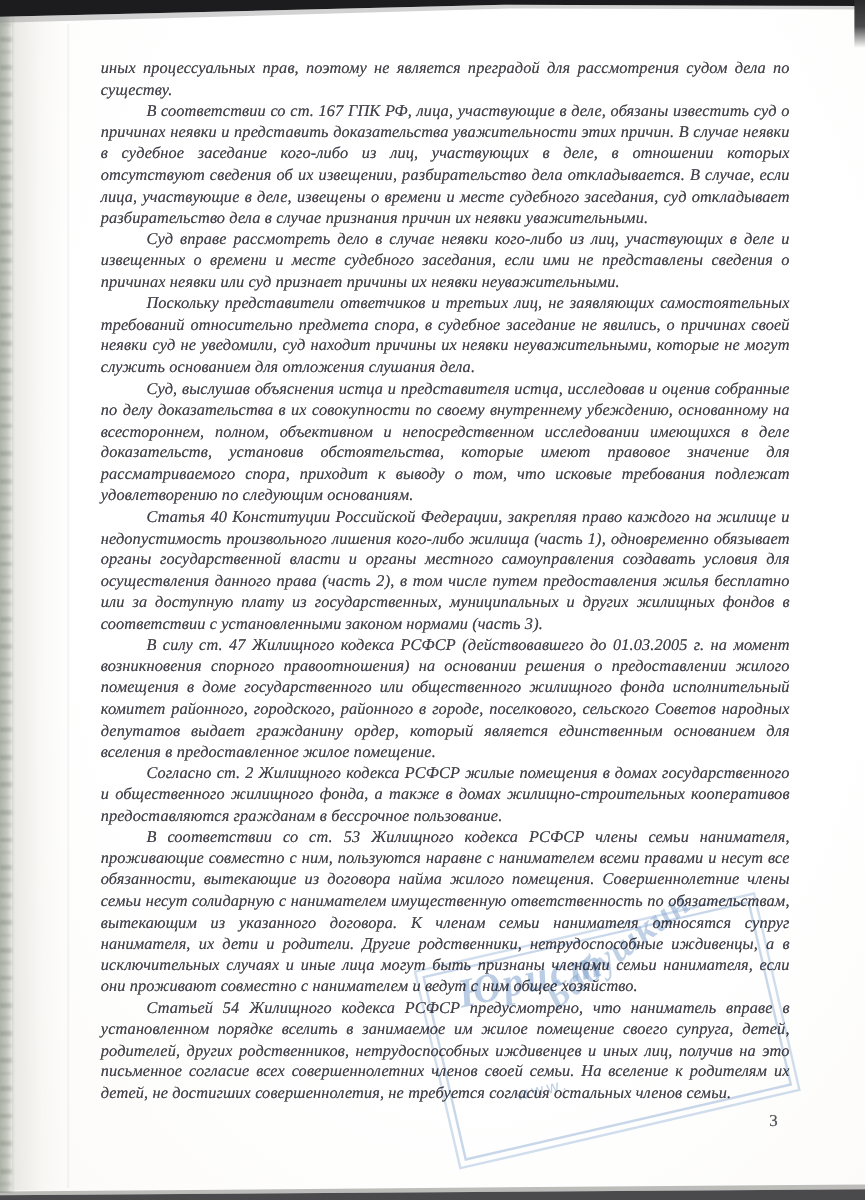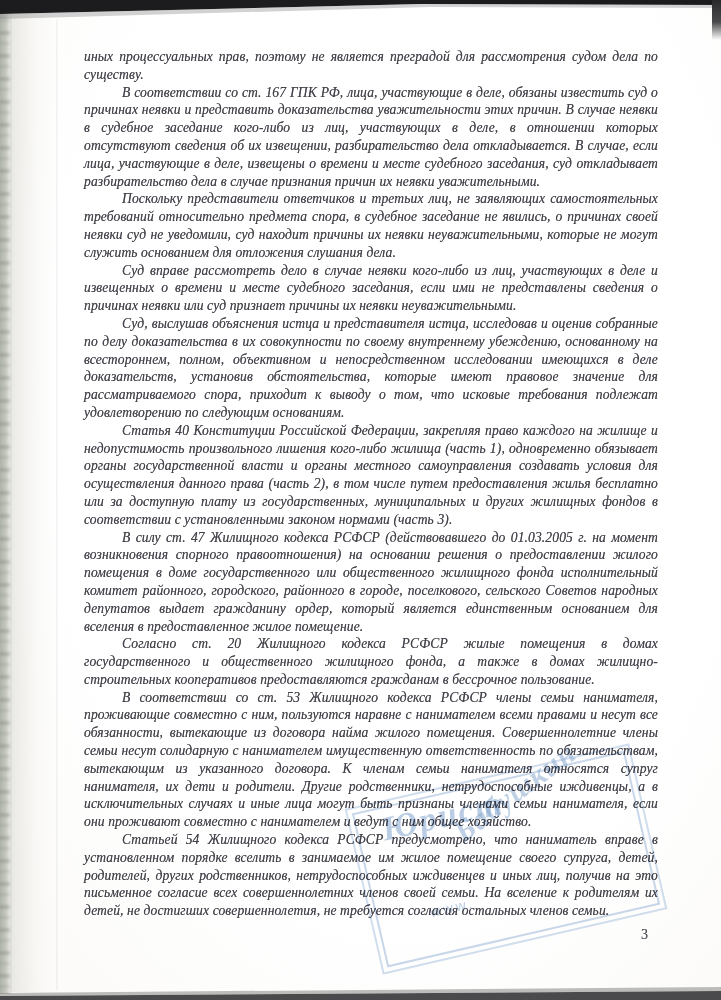--- a/index.html
+++ b/index.html
@@ -125,26 +125,26 @@
   <div class="left-margin-shade"></div>
   <div class="margin-crease"></div>
   <svg class="edge-bottom" width="721" height="15">
     <polygon points="0,8 721,2 721,6 0,11" fill="rgba(135,135,132,0.55)"></polygon>
     <polygon points="0,11 721,6 721,15 0,15" fill="#4a4a4c"></polygon>
   </svg>
 
   <div class="text-block">
     <p class="no-indent">иных процессуальных прав, поэтому не является преградой для рассмотрения судом дела по существу.</p>
     <p>В соответствии со ст. 167 ГПК РФ, лица, участвующие в деле, обязаны известить суд о причинах неявки и представить доказательства уважительности этих причин. В случае неявки в судебное заседание кого-либо из лиц, участвующих в деле, в отношении которых отсутствуют сведения об их извещении, разбирательство дела откладывается. В случае, если лица, участвующие в деле, извещены о времени и месте судебного заседания, суд откладывает разбирательство дела в случае признания причин их неявки уважительными.</p>
+    <p>Суд вправе рассмотреть дело в случае неявки кого-либо из лиц, участвующих в деле и извещенных о времени и месте судебного заседания, если ими не представлены сведения о причинах неявки или суд признает причины их неявки неуважительными.</p>
     <p>Поскольку представители ответчиков и третьих лиц, не заявляющих самостоятельных требований относительно предмета спора, в судебное заседание не явились, о причинах своей неявки суд не уведомили, суд находит причины их неявки неуважительными, которые не могут служить основанием для отложения слушания дела.</p>
-    <p>Суд вправе рассмотреть дело в случае неявки кого-либо из лиц, участвующих в деле и извещенных о времени и месте судебного заседания, если ими не представлены сведения о причинах неявки или суд признает причины их неявки неуважительными.</p>
     <p>Суд, выслушав объяснения истца и представителя истца, исследовав и оценив собранные по делу доказательства в их совокупности по своему внутреннему убеждению, основанному на всестороннем, полном, объективном и непосредственном исследовании имеющихся в деле доказательств, установив обстоятельства, которые имеют правовое значение для рассматриваемого спора, приходит к выводу о том, что исковые требования подлежат удовлетворению по следующим основаниям.</p>
     <p>Статья 40 Конституции Российской Федерации, закрепляя право каждого на жилище и недопустимость произвольного лишения кого-либо жилища (часть 1), одновременно обязывает органы государственной власти и органы местного самоуправления создавать условия для осуществления данного права (часть 2), в том числе путем предоставления жилья бесплатно или за доступную плату из государственных, муниципальных и других жилищных фондов в соответствии с установленными законом нормами (часть 3).</p>
     <p>В силу ст. 47 Жилищного кодекса РСФСР (действовавшего до 01.03.2005 г. на момент возникновения спорного правоотношения) на основании решения о предоставлении жилого помещения в доме государственного или общественного жилищного фонда исполнительный комитет районного, городского, районного в городе, поселкового, сельского Советов народных депутатов выдает гражданину ордер, который является единственным основанием для вселения в предоставленное жилое помещение.</p>
-    <p>Согласно ст. 20 Жилищного кодекса РСФСР жилые помещения в домах государственного и общественного жилищного фонда, а также в домах жилищно-строительных кооперативов предоставляются гражданам в бессрочное пользование.</p>
+    <p>Согласно ст. 2 Жилищного кодекса РСФСР жилые помещения в домах государственного и общественного жилищного фонда, а также в домах жилищно-строительных кооперативов предоставляются гражданам в бессрочное пользование.</p>
     <p>В соответствии со ст. 53 Жилищного кодекса РСФСР члены семьи нанимателя, проживающие совместно с ним, пользуются наравне с нанимателем всеми правами и несут все обязанности, вытекающие из договора найма жилого помещения. Совершеннолетние члены семьи несут солидарную с нанимателем имущественную ответственность по обязательствам, вытекающим из указанного договора. К членам семьи нанимателя относятся супруг нанимателя, их дети и родители. Другие родственники, нетрудоспособные иждивенцы, а в исключительных случаях и иные лица могут быть признаны членами семьи нанимателя, если они проживают совместно с нанимателем и ведут с ним общее хозяйство.</p>
     <p>Статьей 54 Жилищного кодекса РСФСР предусмотрено, что наниматель вправе в установленном порядке вселить в занимаемое им жилое помещение своего супруга, детей, родителей, других родственников, нетрудоспособных иждивенцев и иных лиц, получив на это письменное согласие всех совершеннолетних членов своей семьи. На вселение к родителям их детей, не достигших совершеннолетия, не требуется согласия остальных членов семьи.</p>
   </div>
 
   <div class="page-number">3</div>
 
   <div class="watermark">
     <span class="wm-title">Юрист</span>
     <span class="wm-name">Бабушкин</span>
     <span class="wm-url">www.</span>

